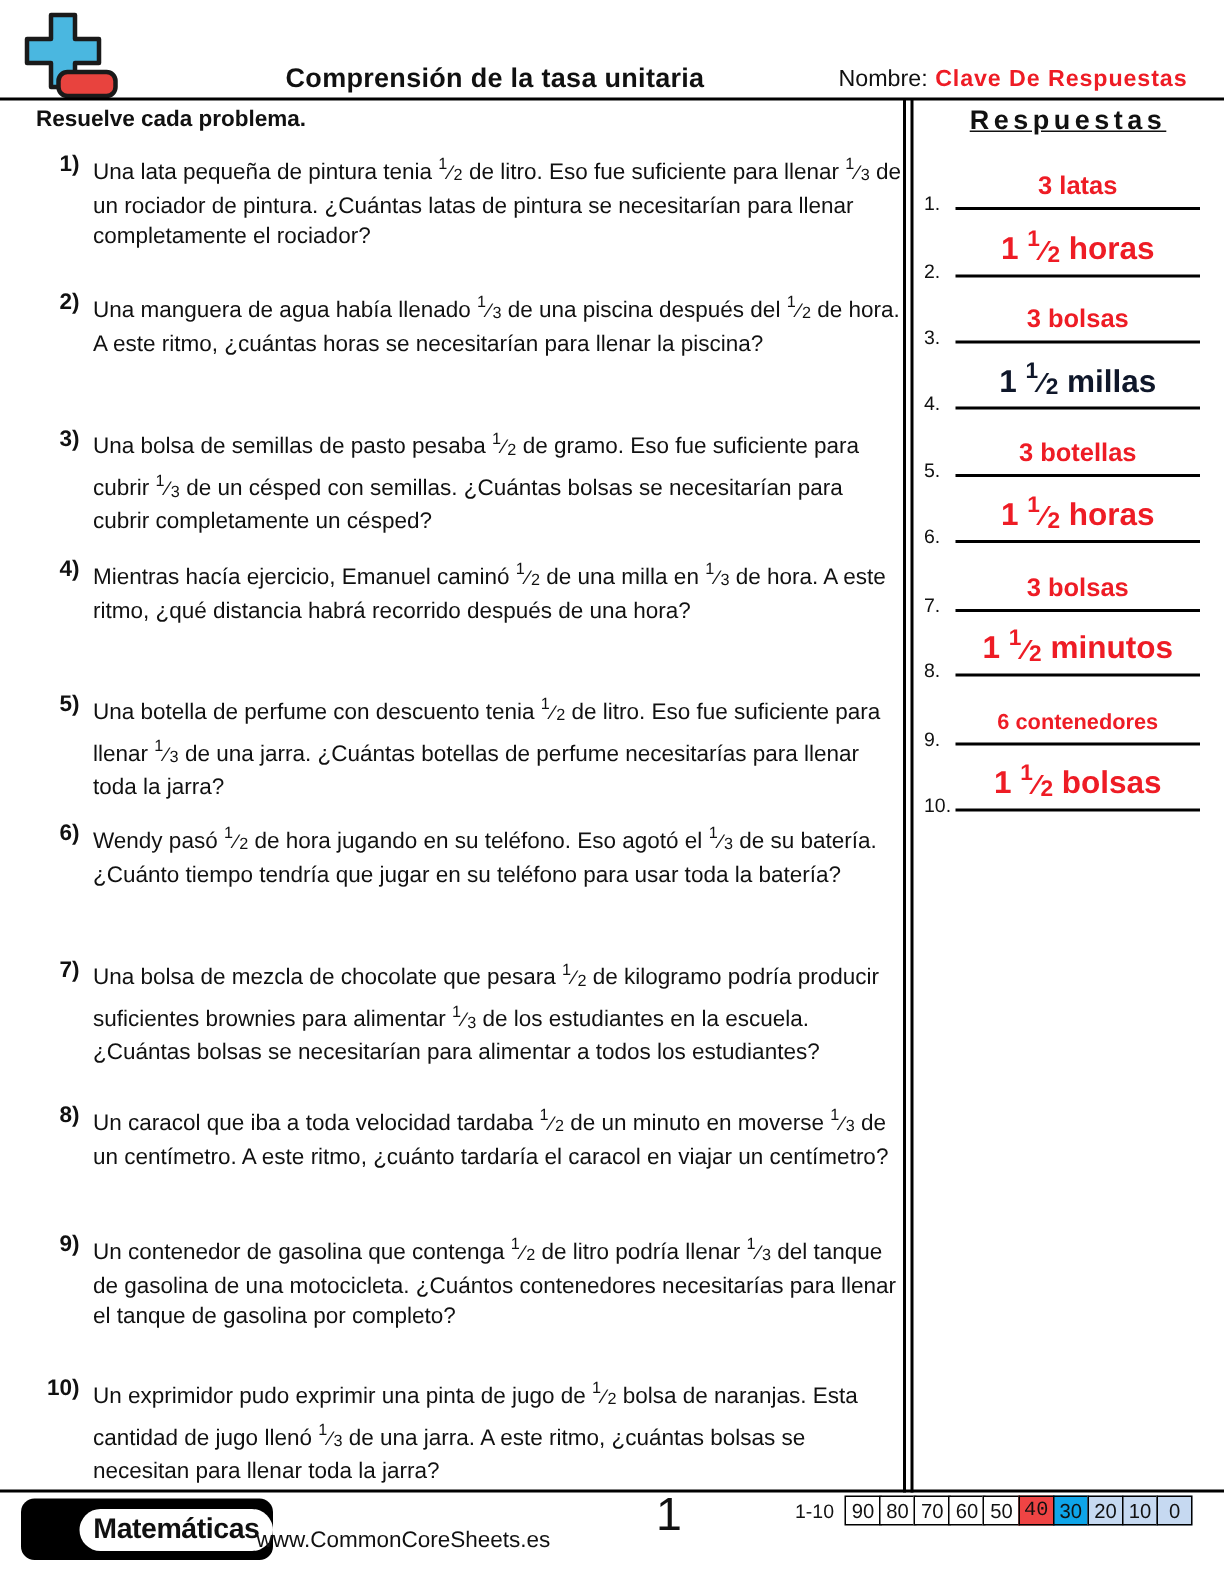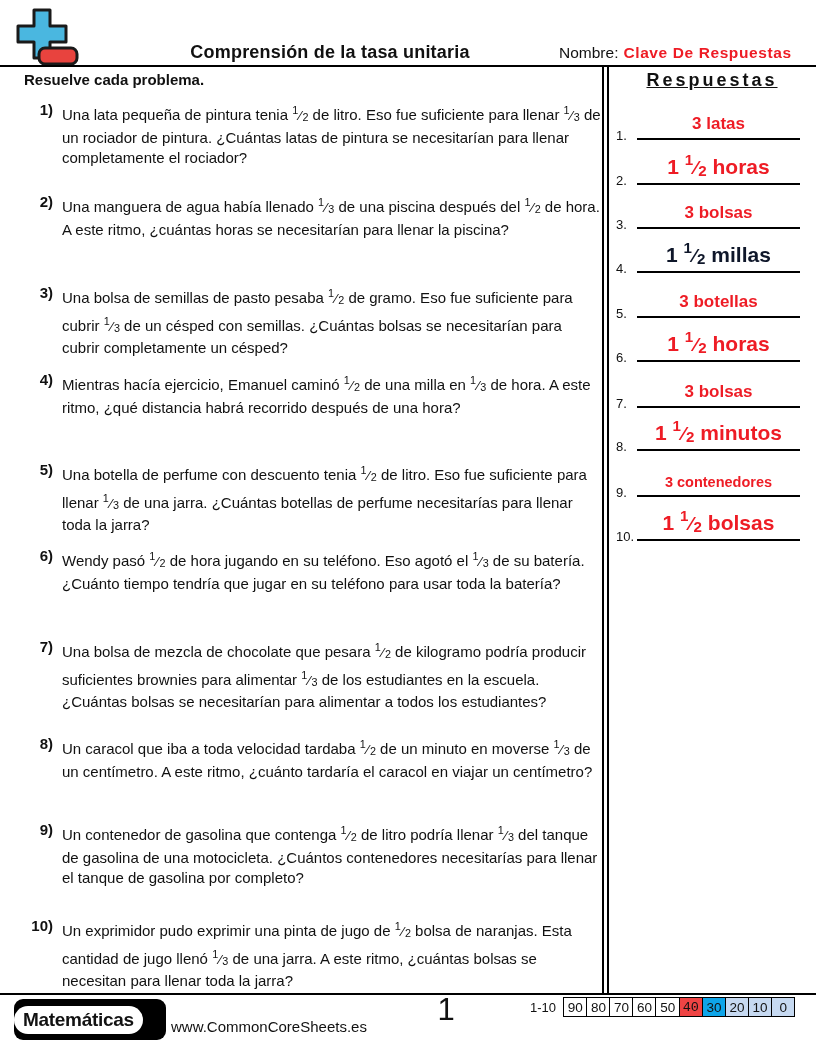--- a/index.html
+++ b/index.html
@@ -42,22 +42,22 @@
   .answer { position:absolute; left:610px; width:190px; height:36px; display:flex; align-items:flex-end; }
   .anum { font-size:13px; min-width:27px; padding-left:6px; transform:translateY(3px); }
   .aline { flex:1; border-bottom:2px solid #000; text-align:center; padding-bottom:4px; }
   .atext { font-weight:bold; white-space:nowrap; }
   .atext.md { font-size:17px; }
   .atext.lg { font-size:21px; }
   .atext.sm { font-size:14.5px; }
   
   .footer-rule { position:absolute; left:0; top:993px; width:816px; border-top:2.5px solid #000; }
   .brand-badge {
-    position:absolute; left:14px; top:999px; width:152px; height:41px;
-    background:#000; border-radius:9px; display:flex; align-items:center; justify-content:flex-start;
+    position:absolute; left:14px; top:999px; width:168px; height:41px;
+    background:#000; border-radius:9px; display:flex; align-items:center; justify-content:flex-end;
   }
   .brand-pill {
     background:#fff; border-radius:17px; padding:3px 9px;
     font-size:19px; font-weight:bold; letter-spacing:-0.3px; white-space:nowrap;
   }
   .website { position:absolute; left:171px; top:1018px; font-size:15px; }
   .page-number { position:absolute; left:428px; top:992px; width:36px; text-align:center; font-size:31px; }
   .score { position:absolute; left:530px; top:997px; display:flex; align-items:center; }
   .score-label { font-size:13px; margin-right:7px; }
   .score-cells { display:flex; }
@@ -196,21 +196,21 @@
   <div class="answer" style="top: 415px;">
     <span class="anum">8.</span>
     <span class="aline">
       <span class="atext lg" style="color: rgb(238, 28, 37);">1 <span class="frac"><sup>1</sup><span class="fslash">⁄</span><sub>2</sub></span> minutos</span>
     </span>
   </div>
 
   <div class="answer" style="top: 461px;">
     <span class="anum">9.</span>
     <span class="aline">
-      <span class="atext sm" style="color: rgb(238, 28, 37);">3 contenedores</span>
+      <span class="atext sm" style="color: rgb(238, 28, 37);">6 contenedores</span>
     </span>
   </div>
 
   <div class="answer" style="top: 505px;">
     <span class="anum">10.</span>
     <span class="aline">
       <span class="atext lg" style="color: rgb(238, 28, 37);">1 <span class="frac"><sup>1</sup><span class="fslash">⁄</span><sub>2</sub></span> bolsas</span>
     </span>
   </div>
 </div>

